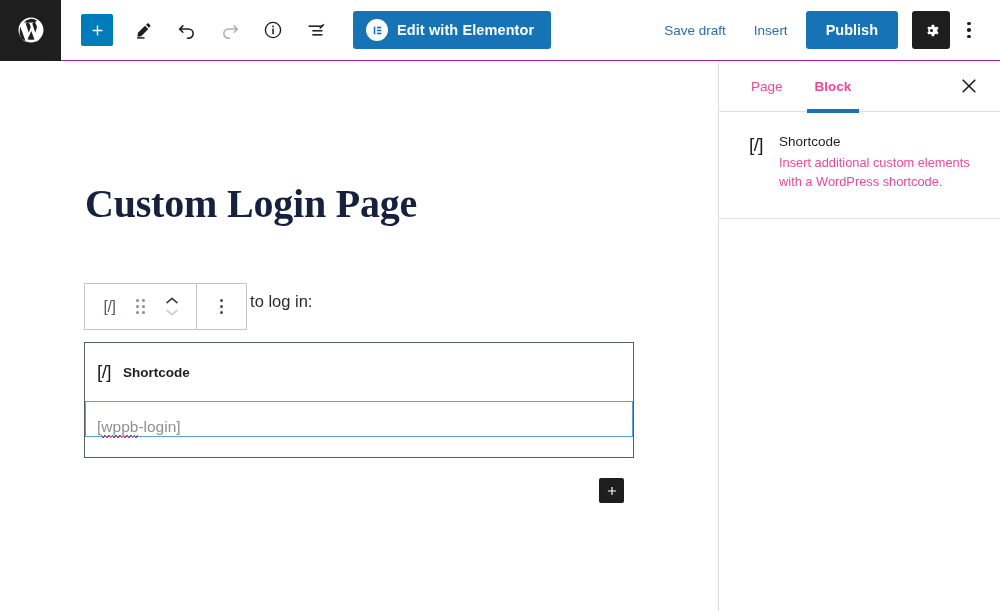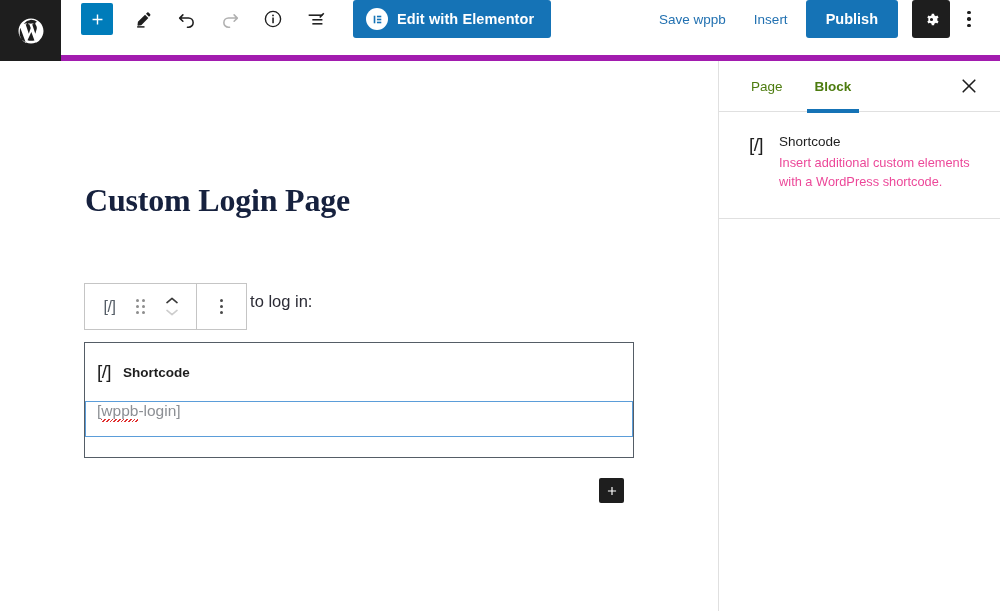--- a/index.html
+++ b/index.html
@@ -20,23 +20,23 @@
     background: #ffffff;
   }
 
   
   .header {
     position: absolute;
     top: 0; left: 0;
     width: 1000px;
     height: 61px;
     background: #ffffff;
-    border-bottom: 6px solid #a21caf;
-    display: flex;
-    align-items: flex-start;
+    border-bottom: 1px solid #a21caf;
+    display: flex;
+    align-items: center;
   }
 
   .wp-logo-btn {
     width: 61px;
     height: 61px;
     background: #1e1e1e;
     display: flex;
     align-items: center;
     justify-content: center;
     flex: 0 0 auto;
@@ -151,21 +151,21 @@
     height: 550px;
     background: #ffffff;
     overflow: hidden;
   }
 
   .page-title {
     position: absolute;
     left: 85px;
     top: 123px;
     font-family: "Liberation Serif", serif;
-    font-size: 32px;
+    font-size: 40px;
     font-weight: 700;
     color: #16213e;
     letter-spacing: -0.2px;
     line-height: 1;
     white-space: nowrap;
   }
 
   .paragraph-text {
     position: absolute;
     left: 85px;
@@ -244,21 +244,21 @@
   .sb-header-label {
     font-size: 13.5px;
     color: #1e1e1e;
     font-weight: 600;
   }
   .sb-textarea-wrap {
     border: 1.5px solid #5b9dd9;
     margin: 0 -0px;
     height: 36px;
     display: flex;
-    align-items: flex-start;
+    align-items: flex-end;
     padding: 0 11px;
     background: #ffffff;
   }
   .sb-textarea-value {
     font-size: 15.5px;
     color: #8c8f94;
     position: relative;
     font-family: "Liberation Sans", sans-serif;
   }
   .spell {
@@ -309,21 +309,21 @@
     height: 51px;
     display: flex;
     align-items: center;
     padding: 0 14px 0 16px;
     border-bottom: 1px solid #e0e0e0;
   }
   .sb-tab {
     background: none;
     border: none;
     font-size: 13.5px;
-    color: #4d7c0f;
+    color: #ec4899;
     cursor: pointer;
     padding: 0 16px;
     height: 51px;
     font-family: "Liberation Sans", sans-serif;
     position: relative;
   }
   .sb-tab.active { font-weight: 700; }
   .sb-tab.active::after {
     content: "";
     position: absolute;
@@ -433,21 +433,21 @@
             <rect x="11" y="5" width="8" height="3" fill="#1573b6"></rect>
             <rect x="11" y="10.5" width="8" height="3" fill="#1573b6"></rect>
             <rect x="11" y="16" width="8" height="3" fill="#1573b6"></rect>
           </svg>
         </span>
         <span>Edit with Elementor</span>
       </button>
     </div>
 
     <div class="header-right">
-      <button class="link-btn">Save wppb</button>
+      <button class="link-btn">Save draft</button>
       <button class="link-btn">Insert</button>
       <button class="publish-btn">Publish</button>
 
       <button class="gear-btn">
         <svg width="19" height="19" viewBox="0 0 24 24">
           <path fill="#ffffff" d="M12 8.4a3.6 3.6 0 1 0 0 7.2 3.6 3.6 0 0 0 0-7.2zm0 5.6a2 2 0 1 1 0-4 2 2 0 0 1 0 4z"></path>
           <path fill="#ffffff" d="M20.3 13.1c.05-.36.08-.73.08-1.1s-.03-.74-.08-1.1l2.06-1.53-2-3.46-2.4 1a8.3 8.3 0 0 0-1.9-1.1l-.32-2.5h-4l-.32 2.5c-.68.27-1.32.64-1.9 1.1l-2.4-1-2 3.46L4.9 10.9c-.05.36-.08.73-.08 1.1s.03.74.08 1.1L2.84 14.63l2 3.46 2.4-1c.58.46 1.22.83 1.9 1.1l.32 2.5h4l.32-2.5c.68-.27 1.32-.64 1.9-1.1l2.4 1 2-3.46-2.06-1.53z" opacity="0"></path>
           <path fill="#ffffff" d="M19.4 12c0-.4-.04-.78-.1-1.15l1.63-1.23-1.5-2.6-1.9.78a5.9 5.9 0 0 0-2-1.15L15.3 4.6h-3l-.23 2.05a5.9 5.9 0 0 0-2 1.15l-1.9-.78-1.5 2.6L8.3 10.85c-.06.37-.1.75-.1 1.15s.04.78.1 1.15l-1.63 1.23 1.5 2.6 1.9-.78c.58.5 1.26.9 2 1.15l.23 2.05h3l.23-2.05a5.9 5.9 0 0 0 2-1.15l1.9.78 1.5-2.6-1.63-1.23c.06-.37.1-.75.1-1.15zm-7.4 2.8a2.8 2.8 0 1 1 0-5.6 2.8 2.8 0 0 1 0 5.6z"></path>
         </svg>
       </button>

